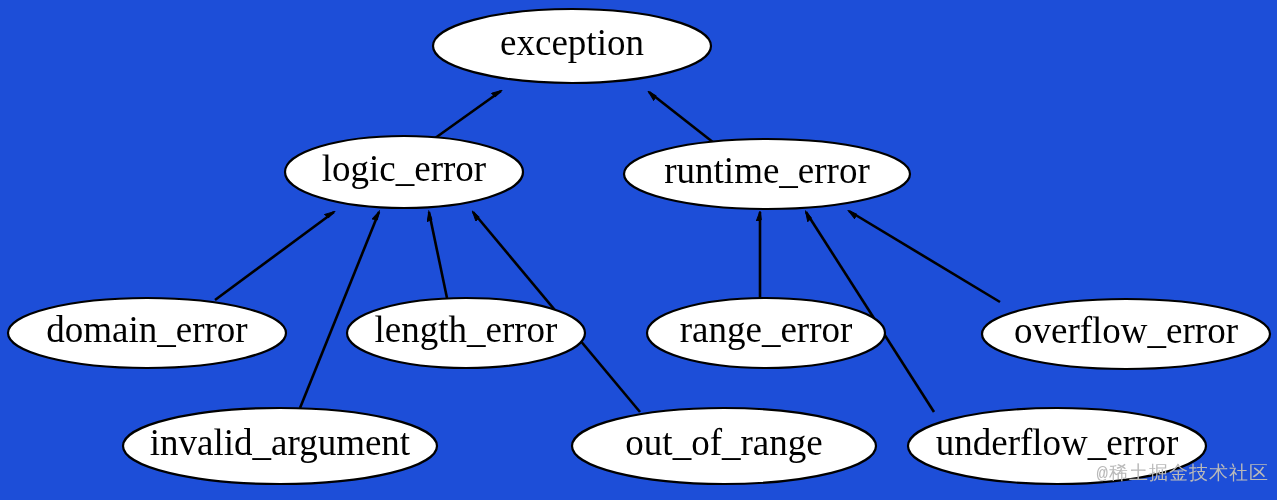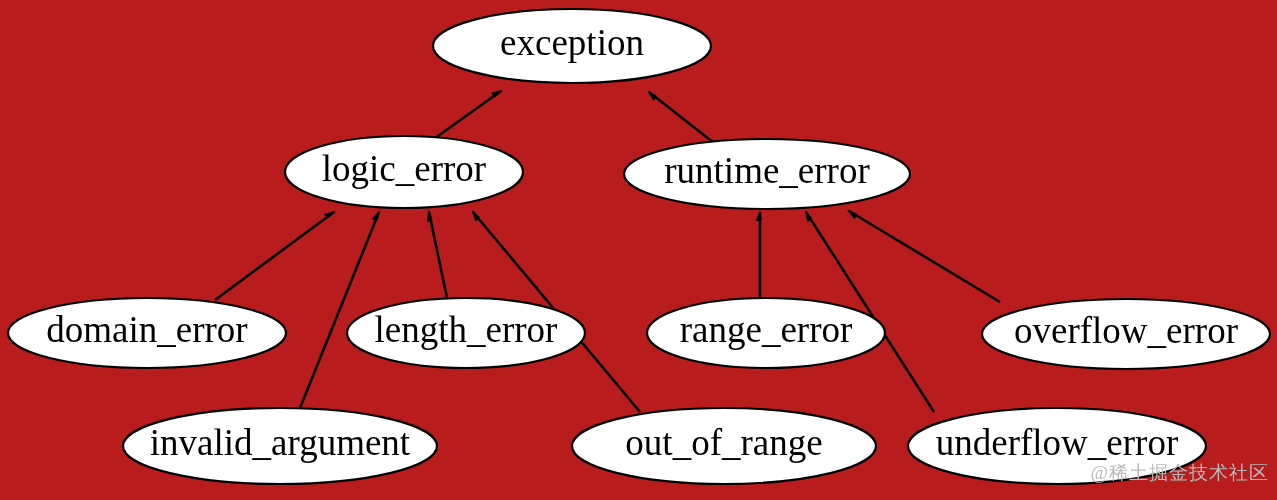--- a/index.html
+++ b/index.html
@@ -5,21 +5,21 @@
 <style>
   html, body {
     margin: 0;
     padding: 0;
     background: #ffffff;
   }
   #page {
     position: relative;
     width: 1277px;
     height: 500px;
-    background: #b91c1c;
+    background: #1d4ed8;
     overflow: hidden;
     font-family: "Liberation Serif", "DejaVu Serif", serif;
   }
   #graph-svg {
     position: absolute;
     left: 0;
     top: 0;
     width: 1277px;
     height: 500px;
     display: block;
@@ -44,21 +44,21 @@
   }
   .edge-head {
     fill: #000000;
     stroke: #000000;
     stroke-width: 1;
   }
   .watermark {
     position: absolute;
     right: 8px;
     bottom: 14px;
-    font-family: Liberation Serif, serif;
+    font-family: Liberation Mono, monospace;
     font-size: 19px;
     color: #b9b9b9;
     letter-spacing: 1px;
     user-select: none;
     pointer-events: none;
     white-space: nowrap;
   }
 </style>
 </head>
 <body>

